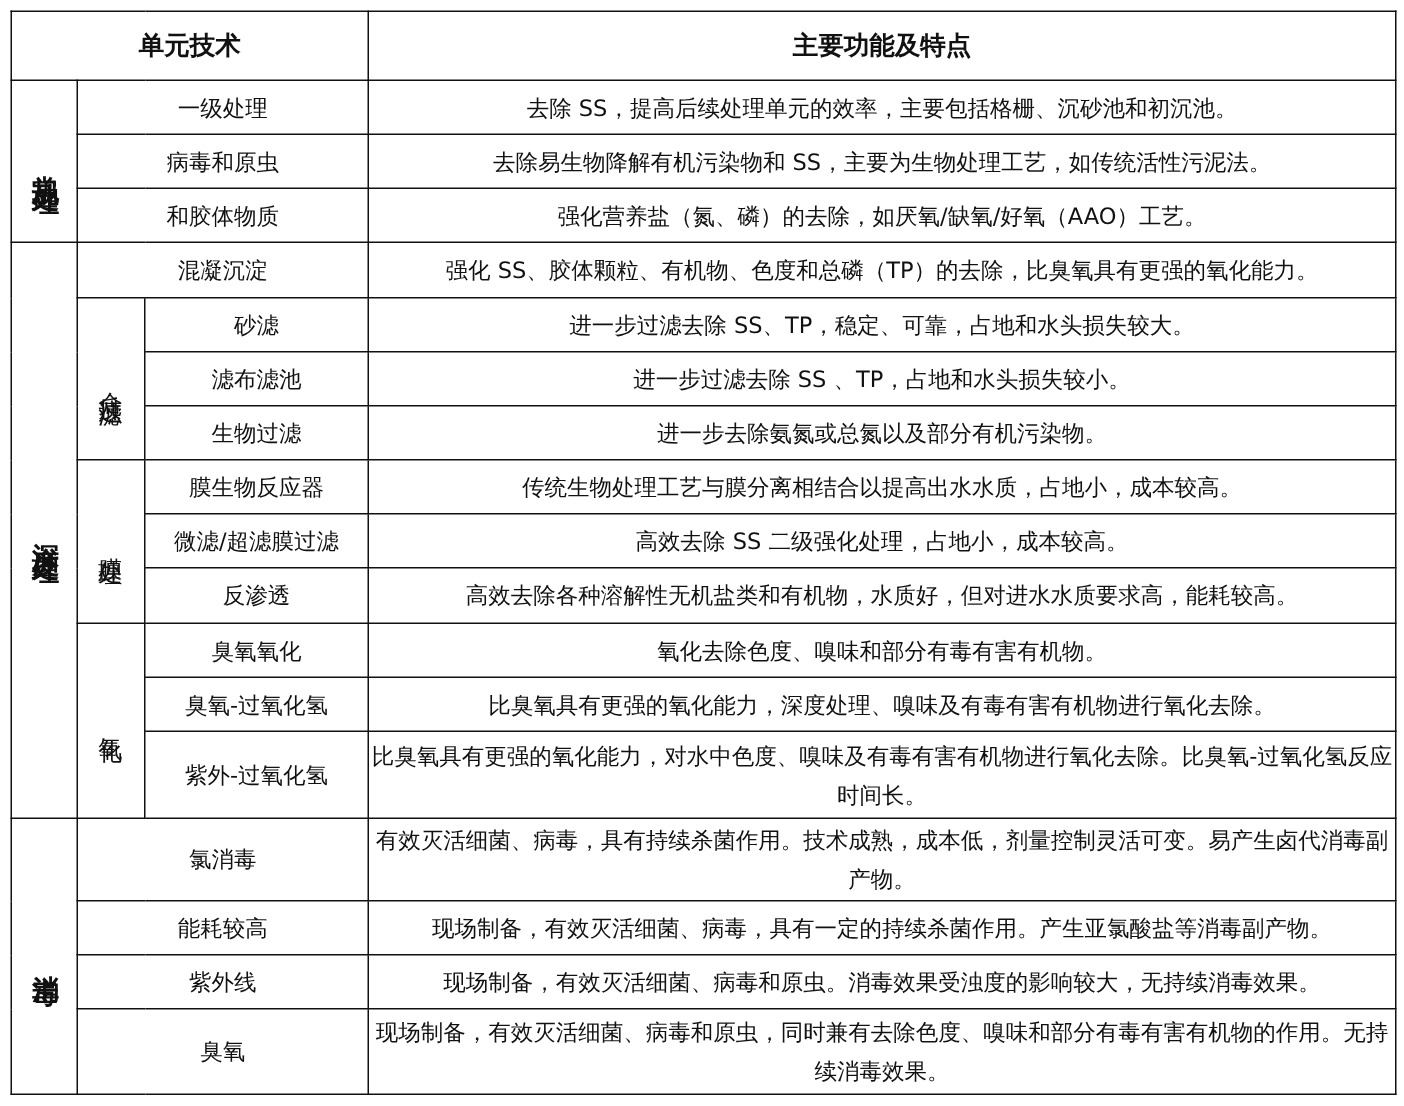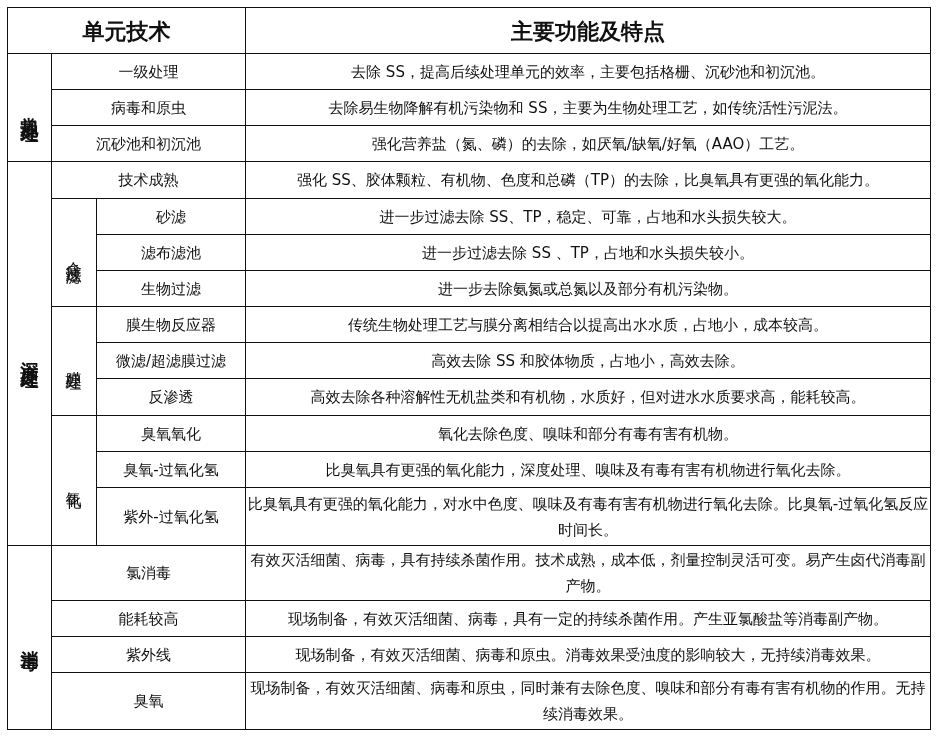--- a/index.html
+++ b/index.html
@@ -2,21 +2,21 @@
 <html><head>
 <meta charset="utf-8">
 <style>
   html, body { margin: 0; padding: 0; background: #ffffff; }
   body { width: 936px; height: 737px; position: relative; overflow: hidden;
          font-family: "DejaVu Sans", "Liberation Sans", sans-serif; color: #111; }
   table { position: absolute; left: 7px; top: 7px; border-collapse: collapse;
           width: 923px; table-layout: fixed; }
   td, th { border: 1.5px solid #111; text-align: center; vertical-align: middle;
            font-size: 15px; line-height: 26px; padding: 0 2px; font-weight: normal; }
-  th { font-family: "DejaVu Serif", "Liberation Serif", serif; font-weight: bold; font-size: 22px; }
+  th { font-family: "DejaVu Serif", "Liberation Serif", serif; font-weight: bold; font-size: 17px; }
   .cat { font-family: "DejaVu Serif", "Liberation Serif", serif; font-weight: bold;
          font-size: 18px; line-height: 26px; writing-mode: vertical-rl; text-orientation: upright;
          letter-spacing: 3px; margin: 0 auto; }
   .sub { font-size: 16px; line-height: 25px; writing-mode: vertical-rl; text-orientation: upright;
          letter-spacing: 2px; margin: 0 auto; }
   .vwrap { display: flex; justify-content: center; align-items: center; }
   td.desc { padding: 0 1px; }
 </style>
 </head>
 <body>
@@ -41,31 +41,31 @@
           </div>
         </td>
     <td colspan="2">一级处理</td>
     <td class="desc">去除 SS，提高后续处理单元的效率，主要包括格栅、沉砂池和初沉池。</td>
   </tr>
   <tr style="height:36px">
     <td colspan="2">病毒和原虫</td>
     <td class="desc">去除易生物降解有机污染物和 SS，主要为生物处理工艺，如传统活性污泥法。</td>
   </tr>
   <tr style="height:36px">
-    <td colspan="2">沉砂池和初沉池</td>
+    <td colspan="2">和胶体物质</td>
     <td class="desc">强化营养盐（氮、磷）的去除，如厌氧/缺氧/好氧（AAO）工艺。</td>
   </tr>
 
   <tr style="height:37px">
     <td rowspan="10">
           <div class="vwrap">
             <span class="cat">深度处理</span>
           </div>
         </td>
-    <td colspan="2">技术成熟</td>
+    <td colspan="2">混凝沉淀</td>
     <td class="desc">强化 SS、胶体颗粒、有机物、色度和总磷（TP）的去除，比臭氧具有更强的氧化能力。</td>
   </tr>
   <tr style="height:36px">
     <td rowspan="3">
           <div class="vwrap">
             <span class="sub">介质过滤</span>
           </div>
         </td>
     <td>砂滤</td>
     <td class="desc">进一步过滤去除 SS、TP，稳定、可靠，占地和水头损失较大。</td>
@@ -82,21 +82,21 @@
     <td rowspan="3">
           <div class="vwrap">
             <span class="sub">膜处理</span>
           </div>
         </td>
     <td>膜生物反应器</td>
     <td class="desc">传统生物处理工艺与膜分离相结合以提高出水水质，占地小，成本较高。</td>
   </tr>
   <tr style="height:36px">
     <td>微滤/超滤膜过滤</td>
-    <td class="desc">高效去除 SS 和胶体物质，占地小，高效去除。</td>
+    <td class="desc">高效去除 SS 二级强化处理，占地小，成本较高。</td>
   </tr>
   <tr style="height:37px">
     <td>反渗透</td>
     <td class="desc">高效去除各种溶解性无机盐类和有机物，水质好，但对进水水质要求高，能耗较高。</td>
   </tr>
   <tr style="height:36px">
     <td rowspan="3">
           <div class="vwrap">
             <span class="sub">氧化</span>
           </div>

